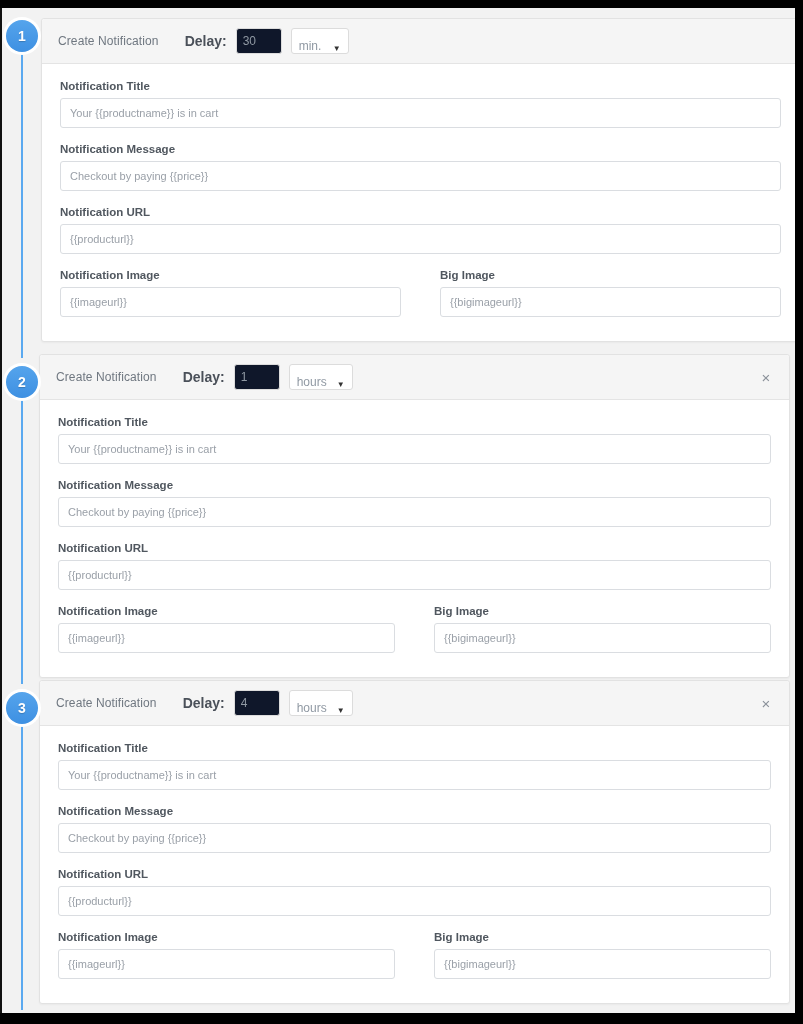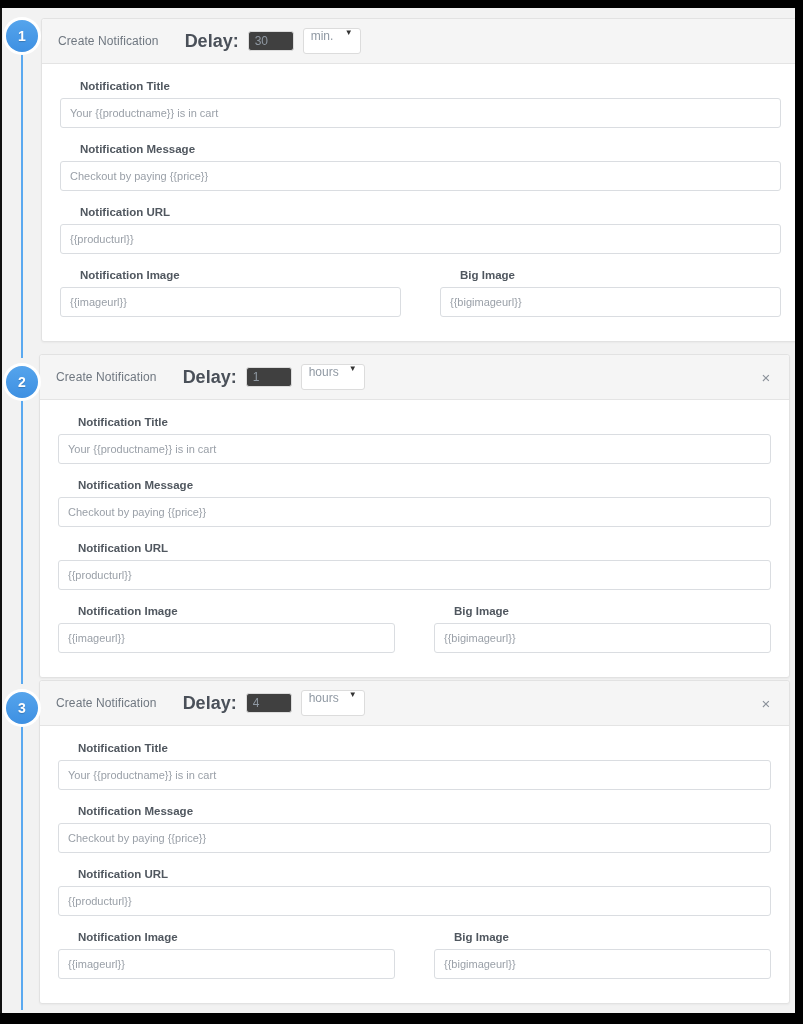--- a/index.html
+++ b/index.html
@@ -91,45 +91,45 @@
     color: #6f7780;
     font-weight: normal;
     letter-spacing: 0.1px;
   }
   .delay-group {
     display: flex;
     align-items: center;
     margin-left: 26px;
   }
   .delay-label {
-    font-size: 18px;
+    font-size: 14px;
     font-weight: bold;
     color: #4a5059;
     margin-right: 9px;
   }
   .delay-input {
-    width: 46px; height: 20px;
+    width: 46px; height: 26px;
     border: 1px solid #dcdcdc;
     border-radius: 3px;
-    background: #404040;
+    background: #0f172a;
     font-size: 12px;
     color: #9099a3;
     padding: 0 6px;
     font-family: "Liberation Sans", sans-serif;
     outline: none;
   }
   .delay-unit {
     margin-left: 9px;
     height: 26px;
     min-width: 58px;
     border: 1px solid #dcdcdc;
     border-radius: 3px;
     background: #fff;
     display: flex;
-    align-items: flex-start;
+    align-items: flex-end;
     padding: 0 7px;
     font-size: 12px;
     color: #9099a3;
     cursor: pointer;
   }
   .delay-unit .caret {
     margin-left: auto;
     padding-left: 10px;
     font-size: 8px;
     color: #333;
@@ -156,21 +156,20 @@
     padding: 16px 18px 24px 18px;
   }
   .field { margin-bottom: 15px; }
   .field:last-child { margin-bottom: 0; }
   .field-label {
     display: block;
     font-size: 11.5px;
     font-weight: bold;
     color: #50575f;
     margin-bottom: 6px;
-    margin-left: 20px;
   }
   .field-input {
     display: block;
     width: 100%;
     height: 30px;
     border: 1px solid #dadde1;
     border-radius: 3px;
     background: #fff;
     font-size: 11px;
     color: #9aa0a8;

